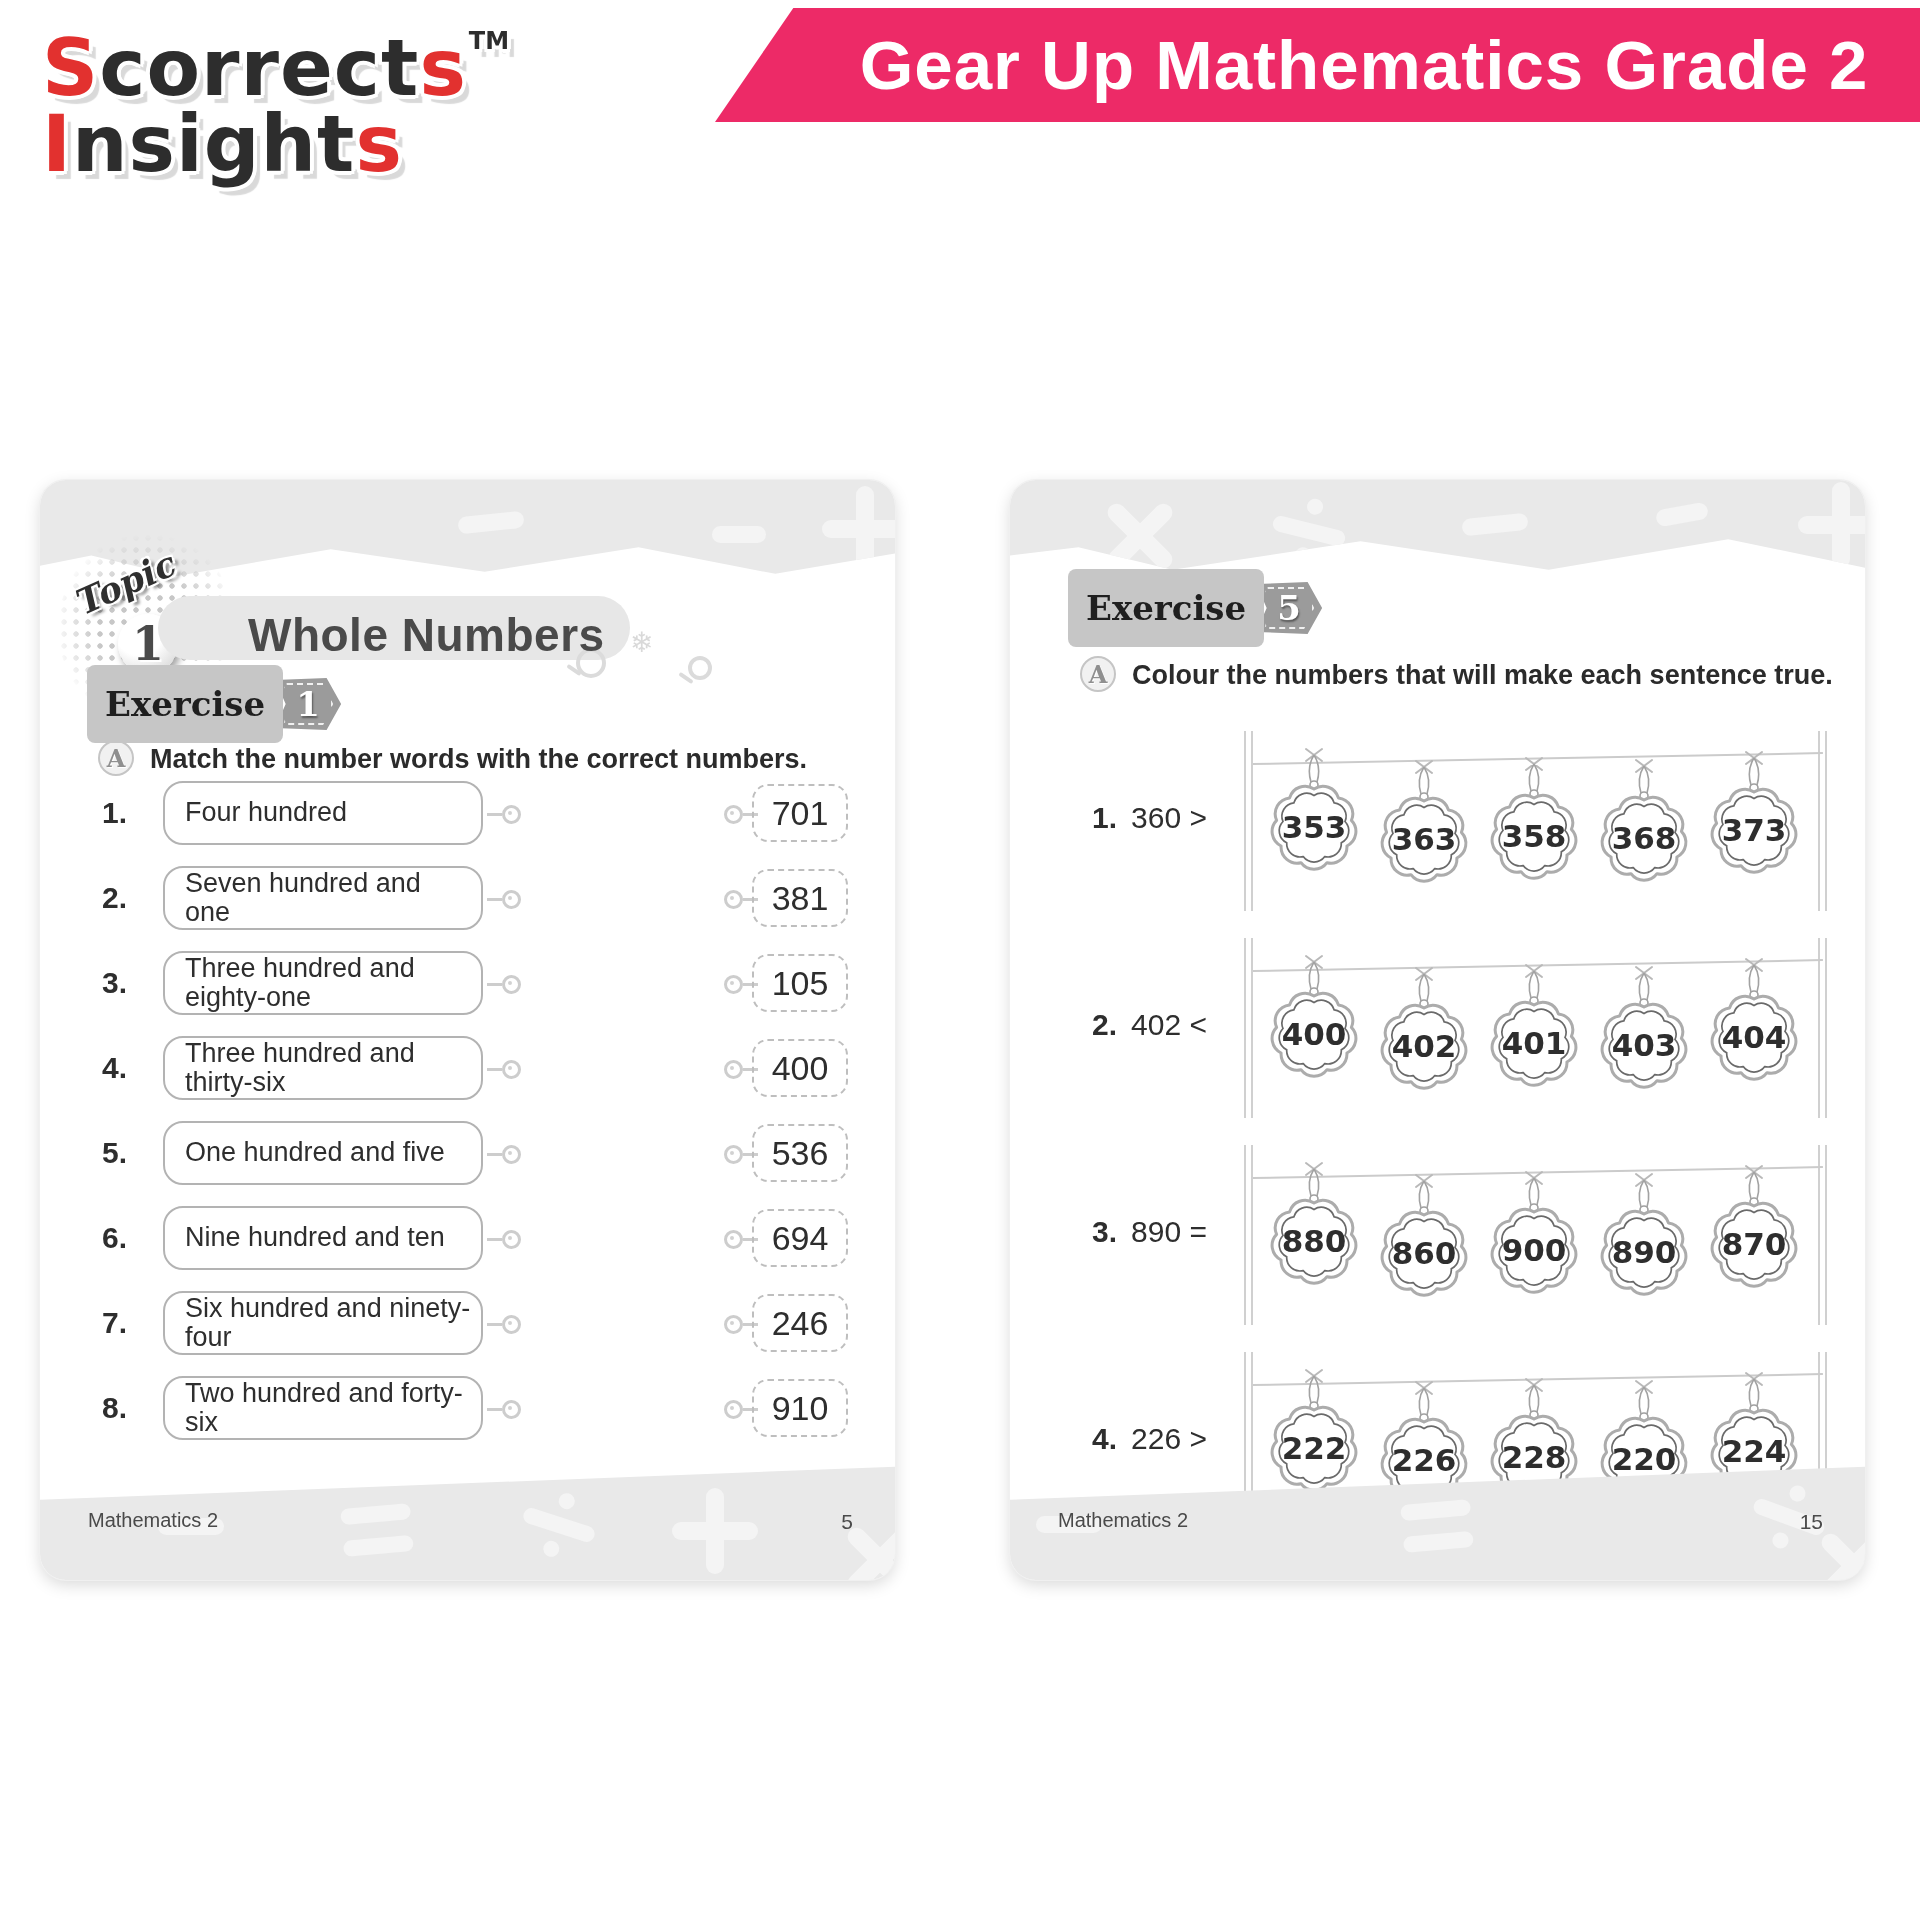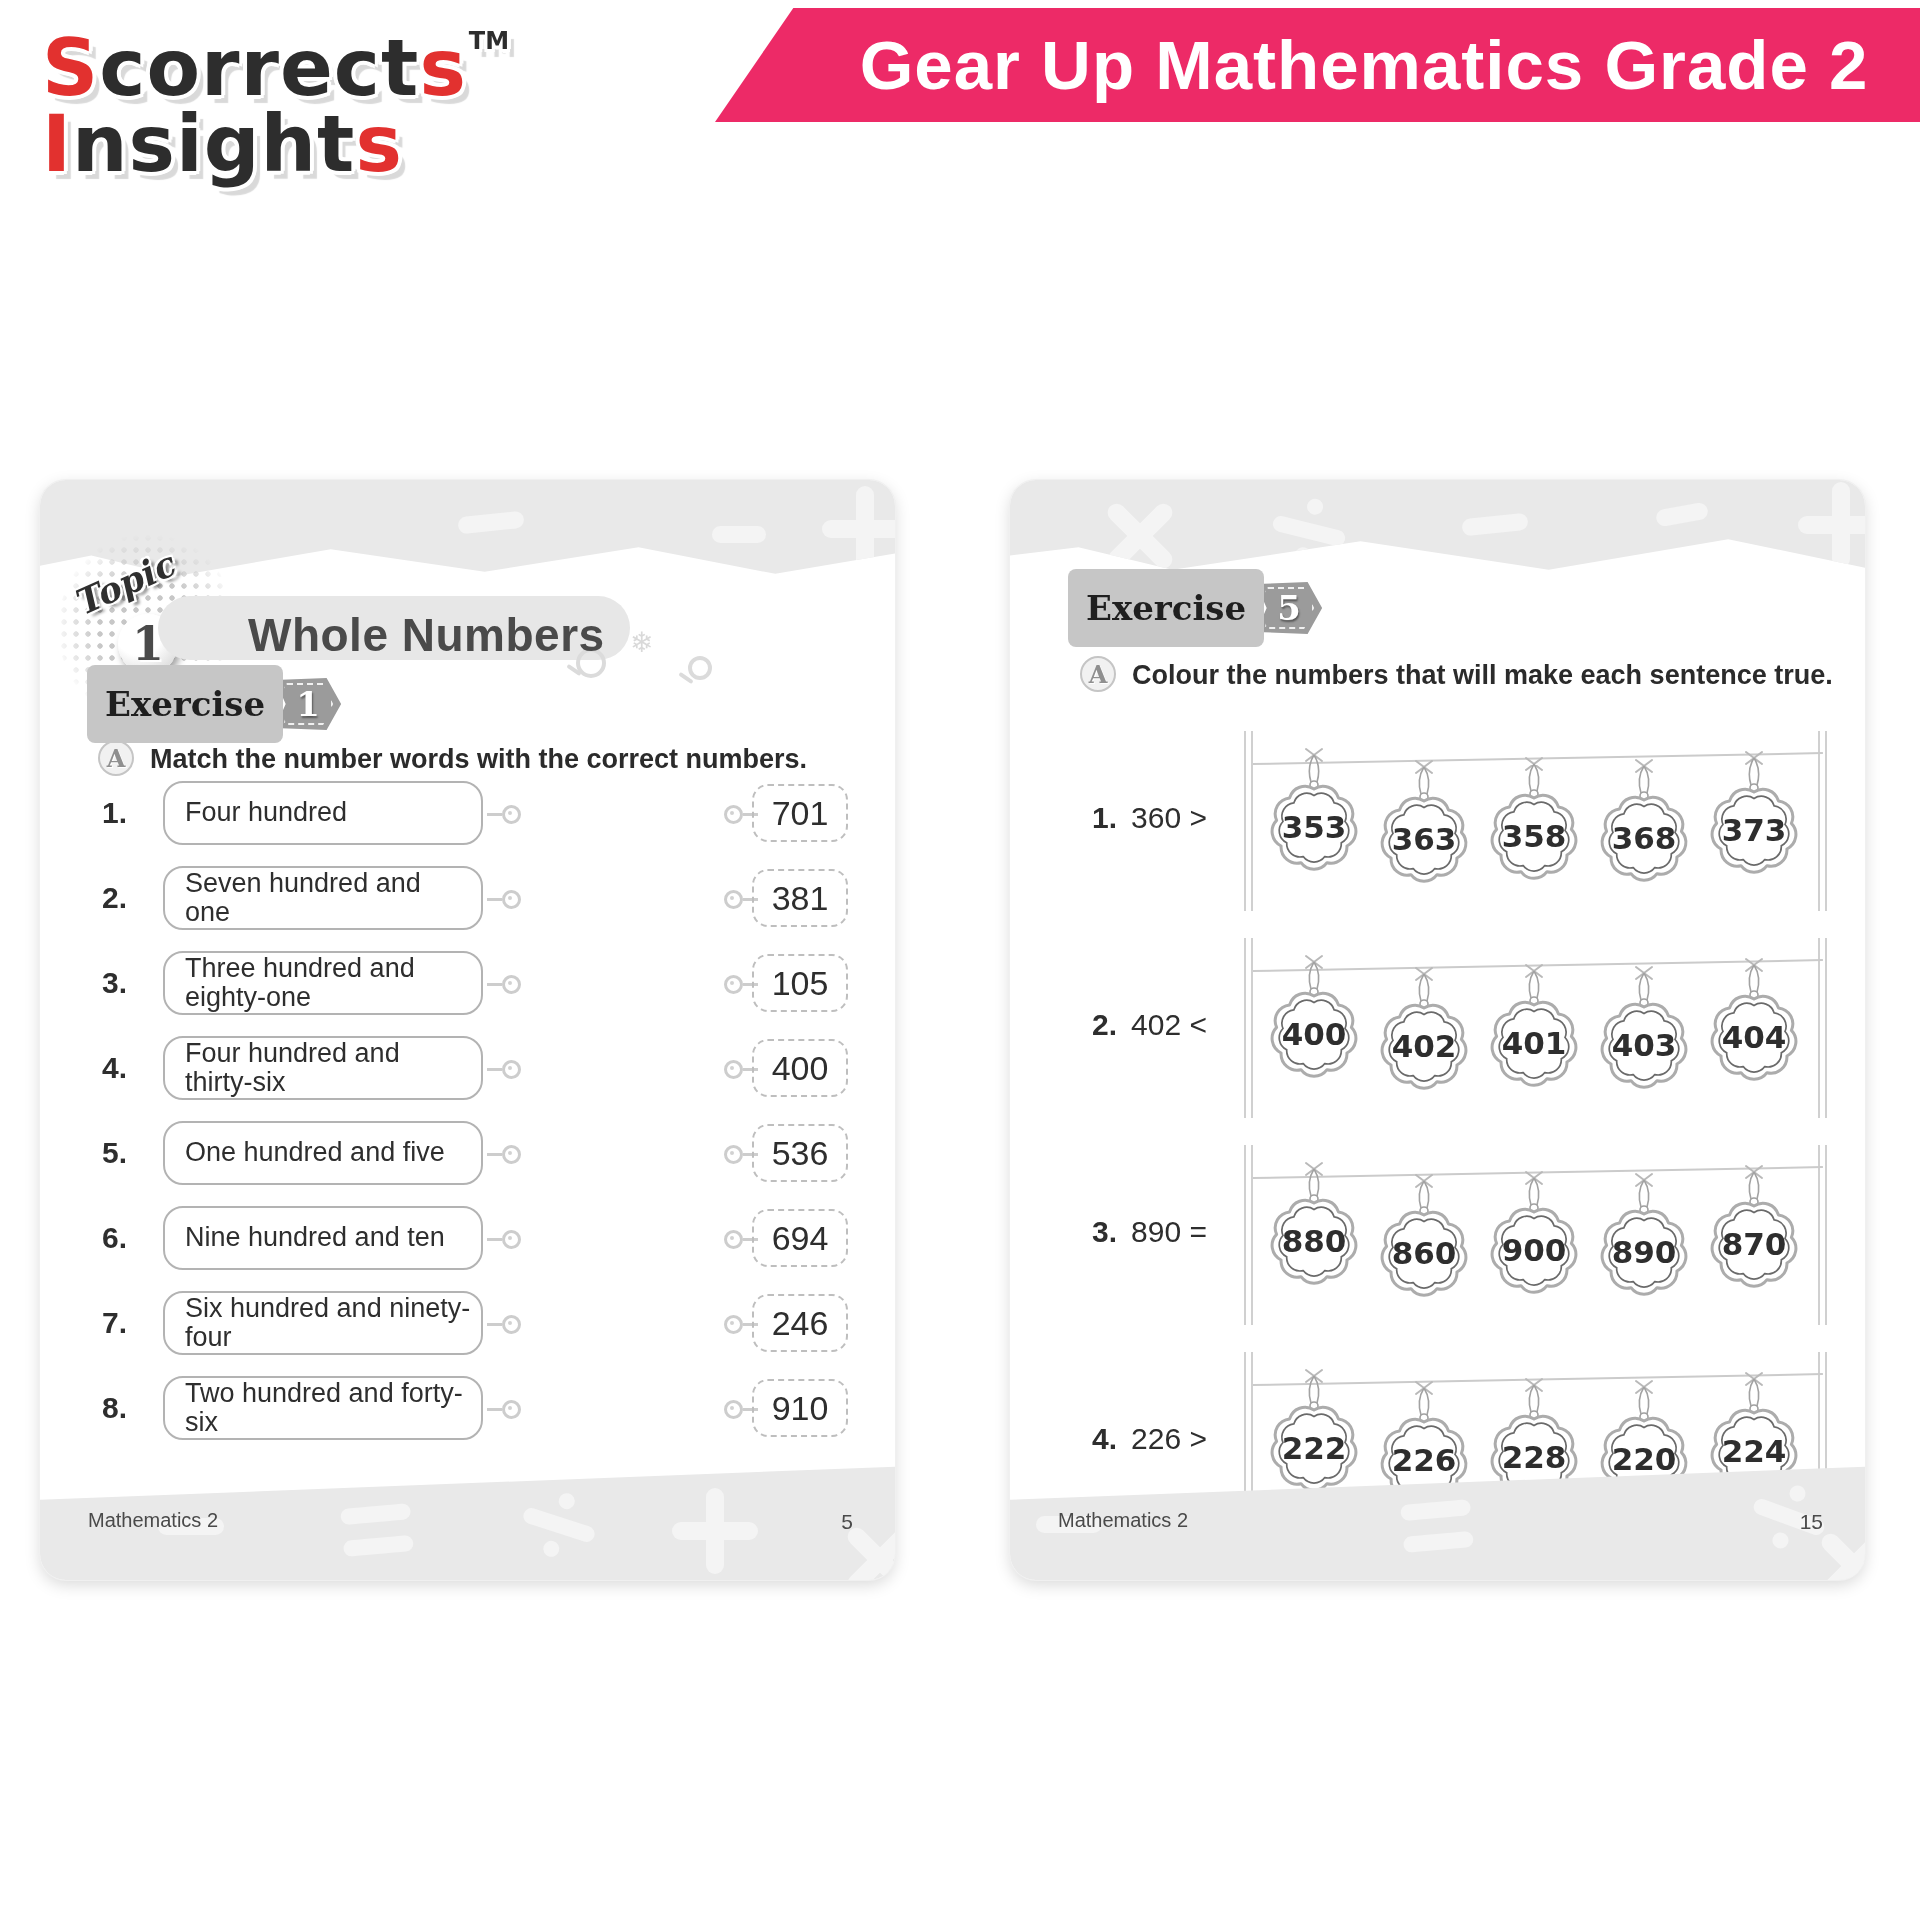--- a/index.html
+++ b/index.html
@@ -229,21 +229,21 @@
             <span class="stem"></span>
     </span>
     <div class="ans-box">
       <span>105</span>
     </div>
   </div>
 
   <div class="match-row" style="top: 556px;">
     <span class="match-num">4.</span>
     <div class="word-box">
-      <span>Four hundred and thirty-six</span>
+      <span>Three hundred and thirty-six</span>
     </div>
     <span class="conn conn-item">
       <span class="stem"></span>
             <span class="ring"></span>
     </span>
     <span class="conn conn-ans">
       <span class="ring"></span>
             <span class="stem"></span>
     </span>
     <div class="ans-box">

